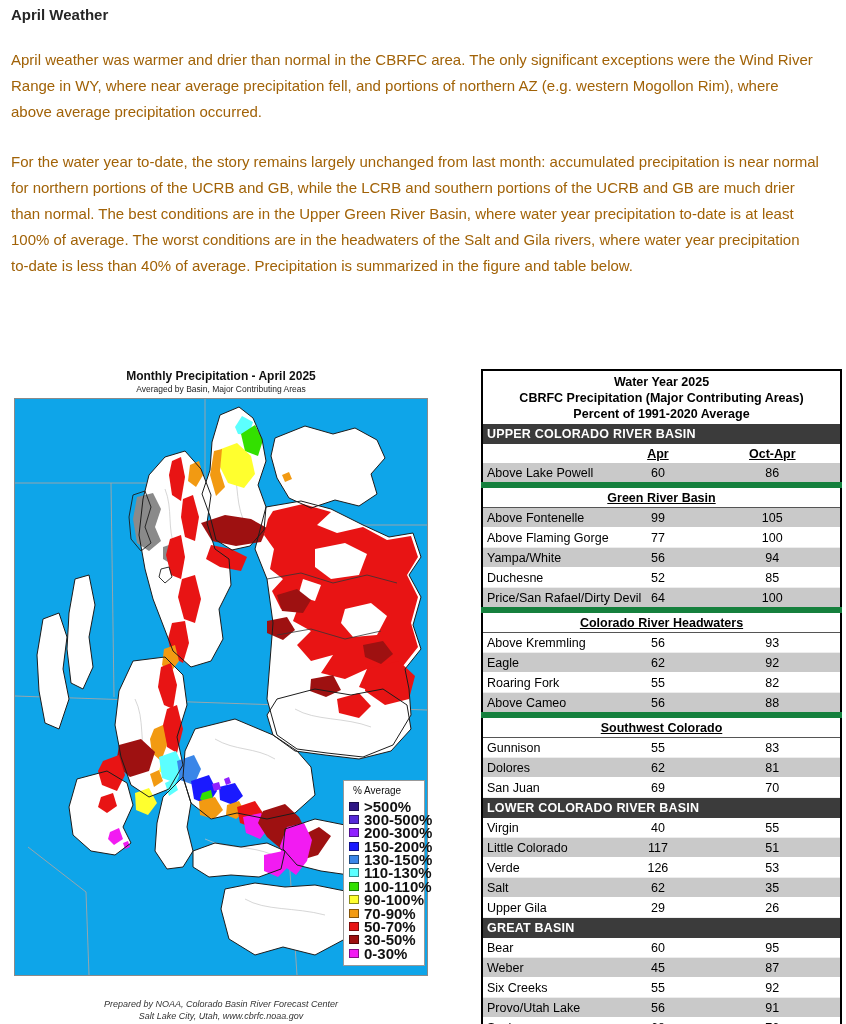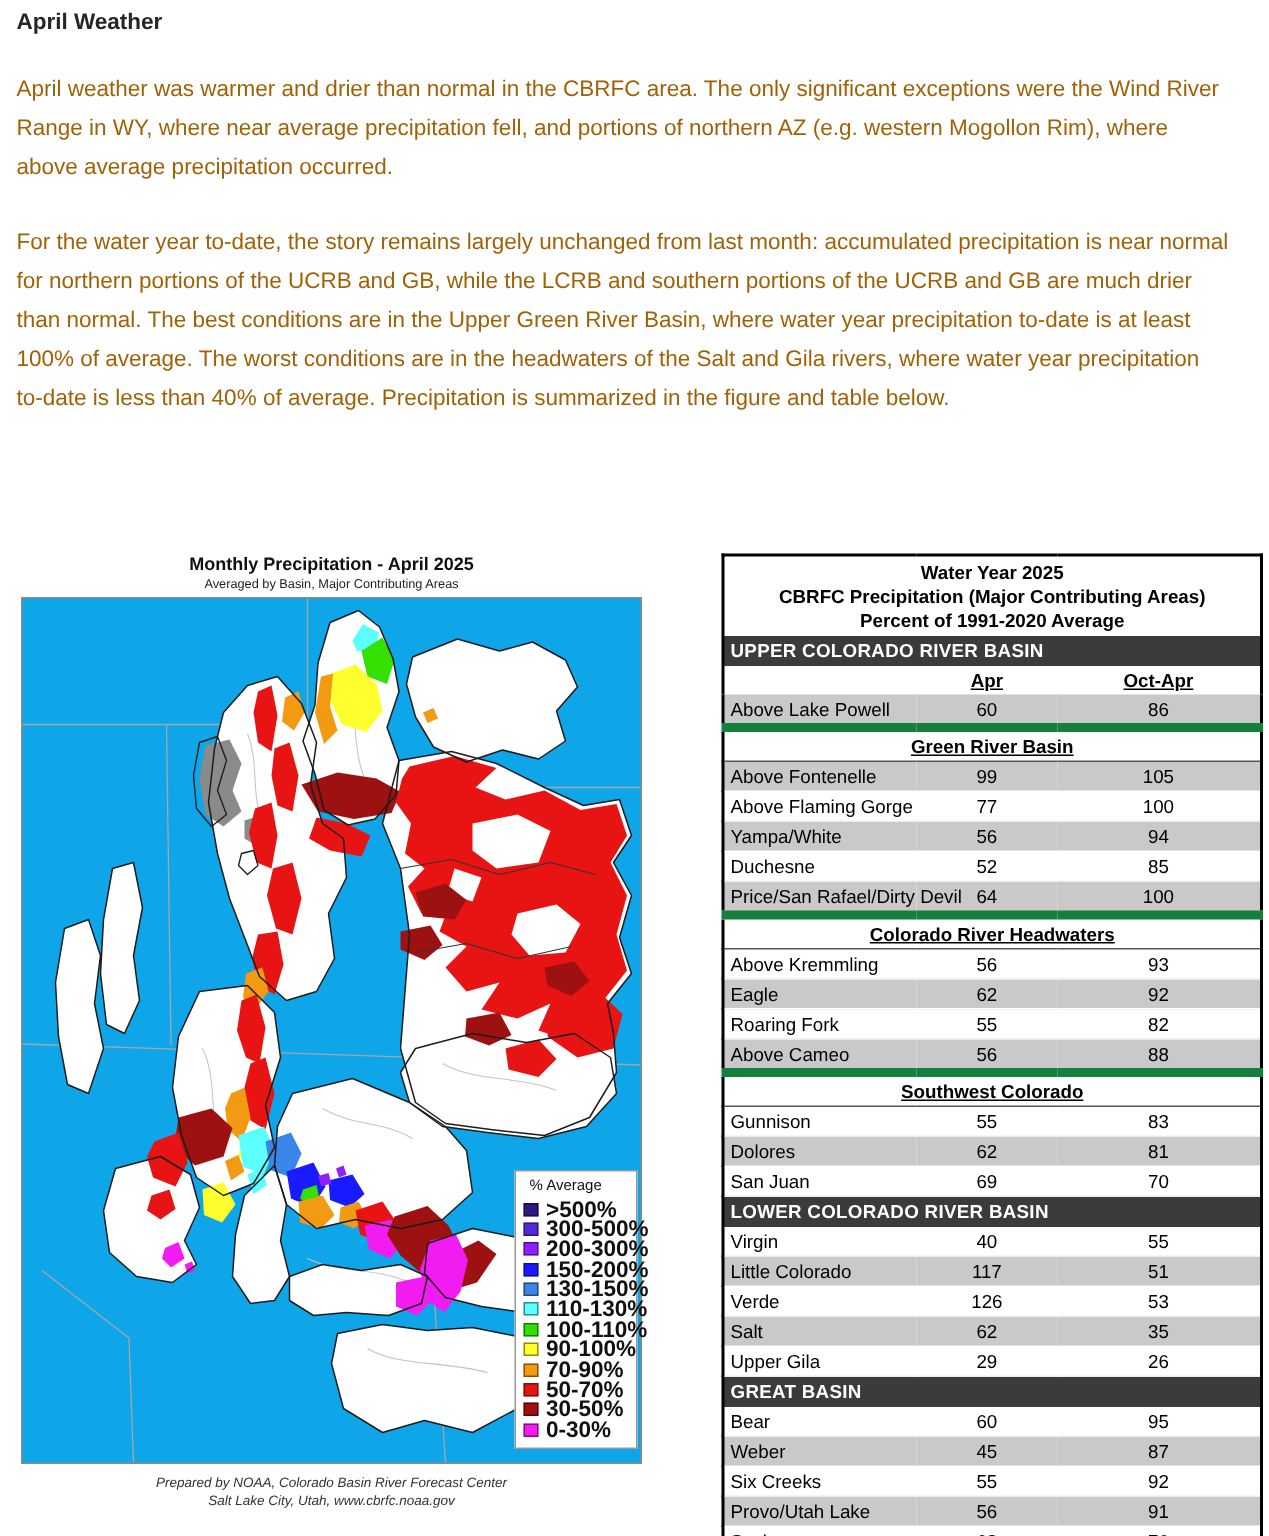--- a/index.html
+++ b/index.html
@@ -12,21 +12,21 @@
   .figure-col{width:414px;flex:none;}
   .map-title{text-align:center;font-size:12px;font-weight:bold;color:#111;line-height:14px;}
   .map-subtitle{text-align:center;font-size:8.5px;color:#222;margin:1px 0 4px 0;line-height:10px;}
   .map-frame{width:412px;height:576px;border:1px solid #8a8a8a;position:relative;background:#0ea5e9;}
   .map-frame svg{position:absolute;left:0;top:0;}
   .legend{position:absolute;right:2px;bottom:9px;width:70px;background:#fff;border:1px solid #999;padding:3px 5px 5px 5px;}
   .legend-title{font-size:10px;color:#111;margin:1px 0 3px 4px;}
   .legend-row{display:flex;align-items:center;gap:5px;height:13.4px;}
   .legend-swatch{width:10px;height:9px;border:1px solid rgba(0,0,0,0.45);flex:none;box-sizing:border-box;}
   .legend-label{font-size:15px;color:#111;white-space:nowrap;font-weight:bold;}
-  .map-caption{text-align:center;font-style:italic;font-size:9px;line-height:11.5px;color:#333;margin-top:7px;}
+  .map-caption{text-align:center;font-style:italic;font-size:9px;line-height:11.5px;color:#333;margin-top:23px;}
   .table-col{margin-left:53px;flex:none;border-radius:18px;}
   table.ptab{border-collapse:collapse;table-layout:fixed;width:361px;border:2px solid #000;background:#fff;}
   .ptab td{font-size:12.5px;color:#000;padding:0 4px;height:19px;line-height:14px;white-space:nowrap;overflow:visible;}
   .ptab td.title-cell{text-align:center;font-weight:bold;padding:3px 0 2px 0;height:auto;}
   .ptab td.title-cell div{line-height:16px;font-size:12.5px;}
   tr.banner td{background:var(--banner-bg,#3b3b3b);color:#fff;font-weight:bold;height:20px;letter-spacing:0.2px;}
   tr.colhead td{font-weight:bold;text-align:center;}
   tr.colhead td span{text-decoration:underline;}
   tr.subhead td{font-weight:bold;text-align:center;border-top:6px solid #15803d;border-bottom:1px solid #555;text-decoration:underline;}
   tr.row td{border-bottom:1px solid #ededed;}

